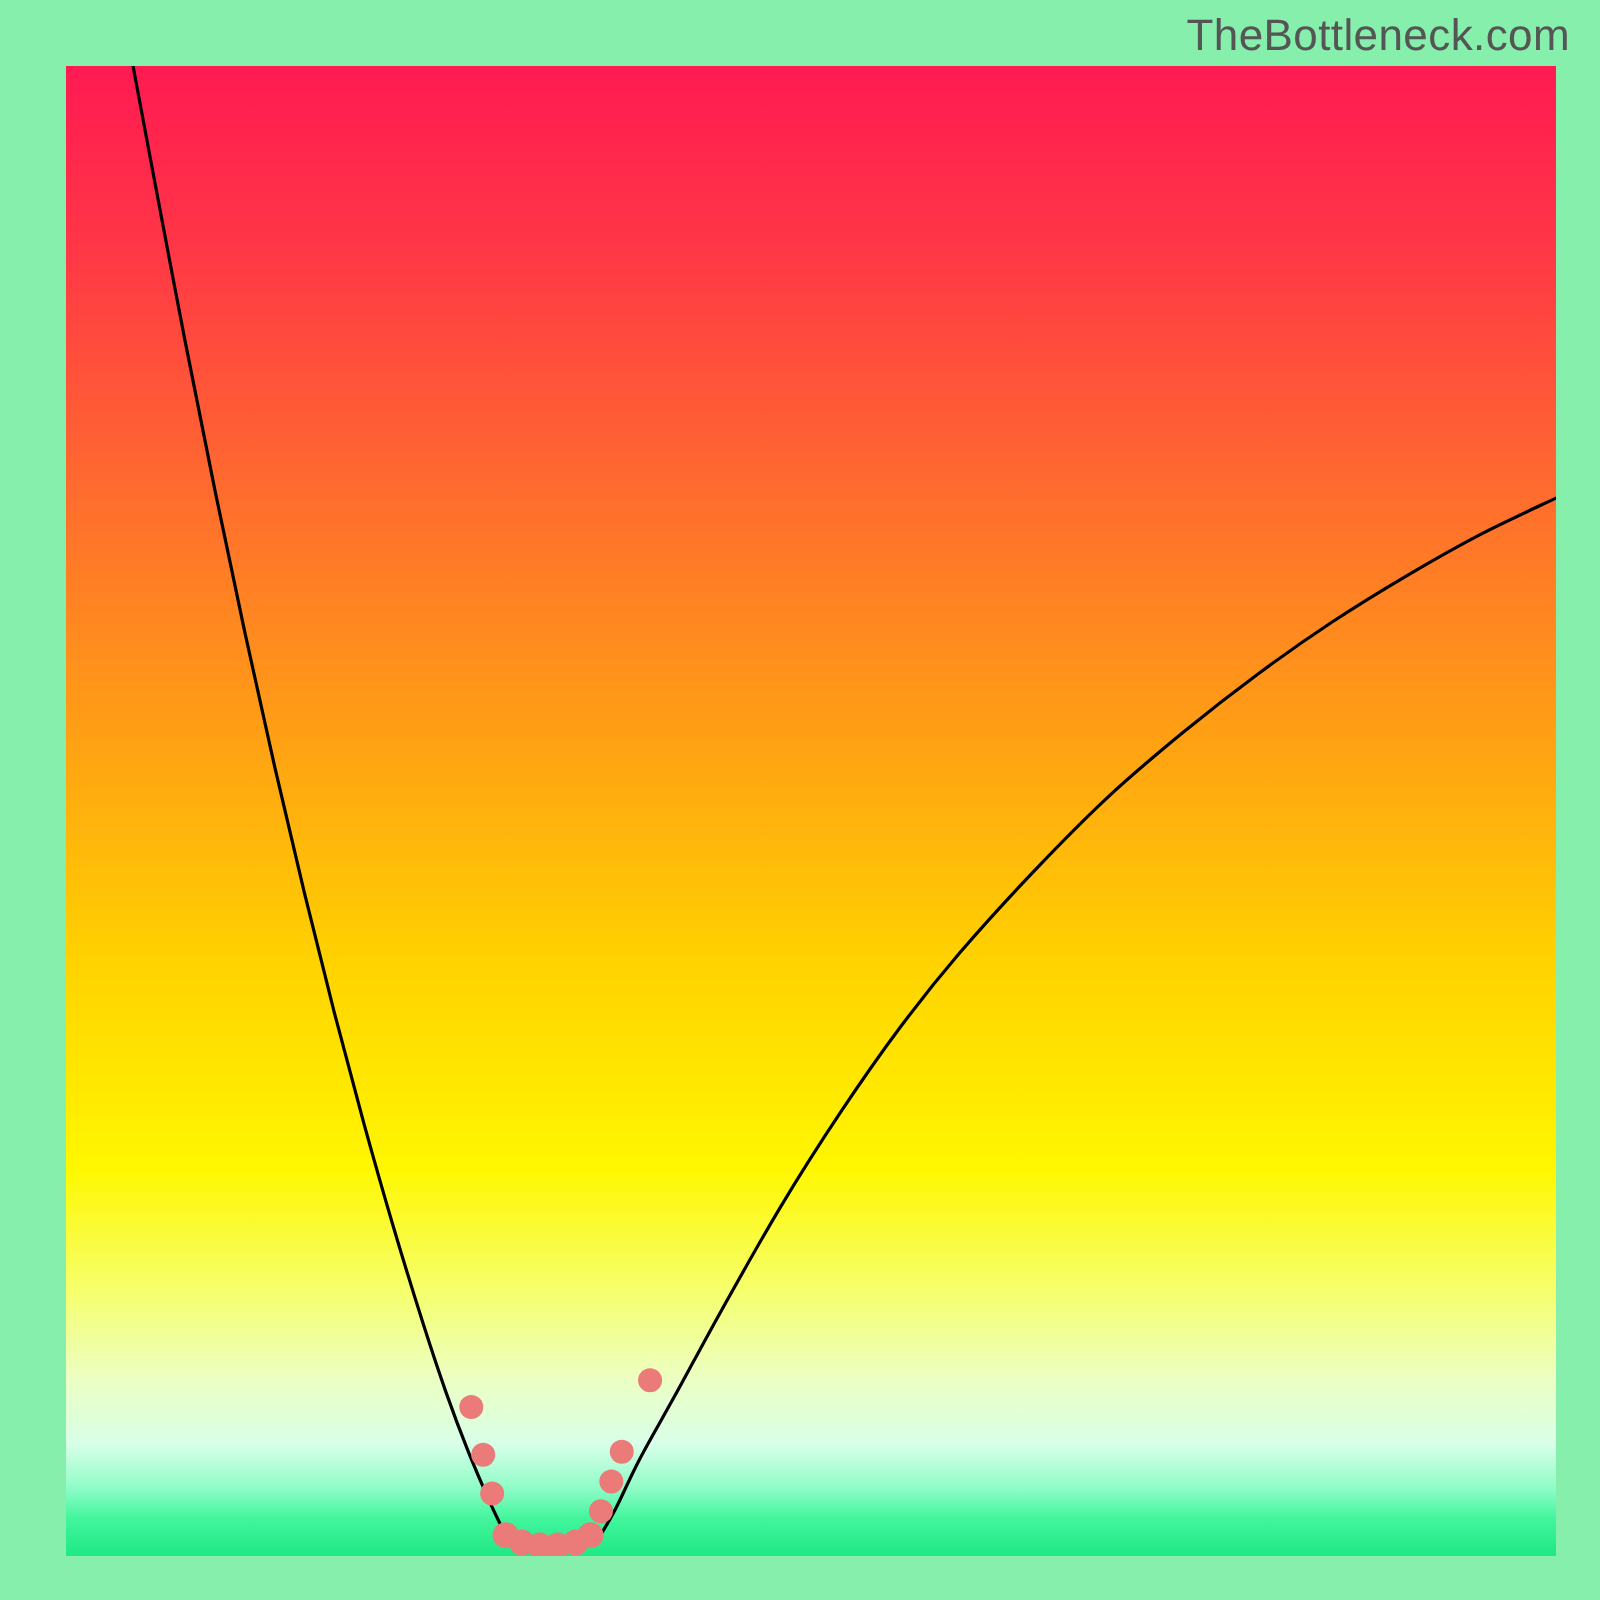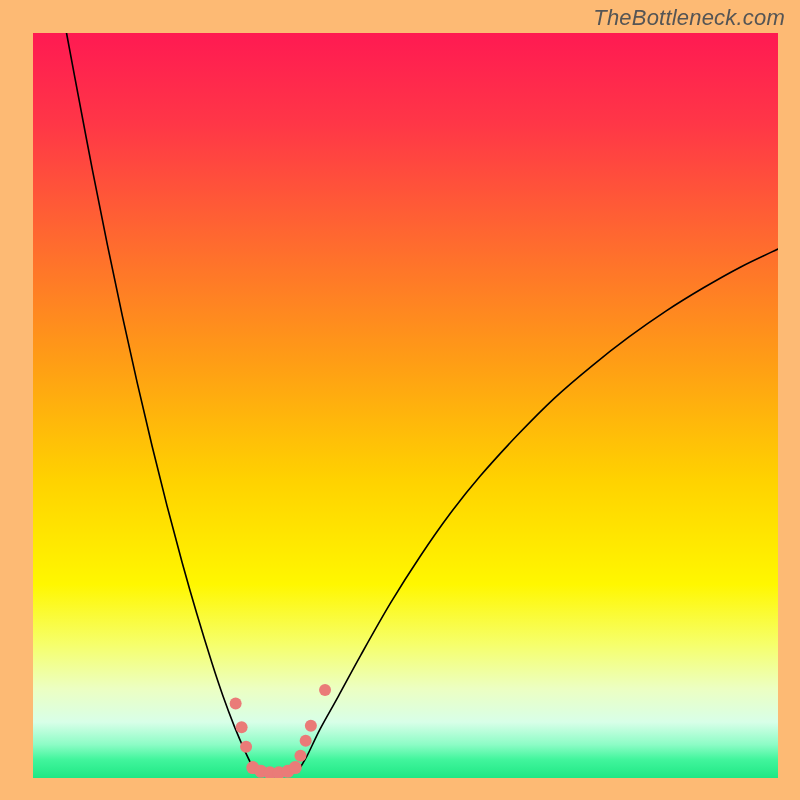--- a/index.html
+++ b/index.html
@@ -10,22 +10,21 @@
     overflow: hidden;
     background: #000;
     font-family: Arial, Helvetica, sans-serif;
   }
   .frame {
     position: absolute;
     left: 0;
     top: 0;
     width: 800px;
     height: 800px;
-    background: #fdba74;
-    font-style: italic;
+    background: #86efac;
   }
   .plot-area {
     position: absolute;
     box-sizing: border-box;
   }
   .watermark {
     position: absolute;
     color: #555;
     font-size: 22px;
     font-weight: 500;

